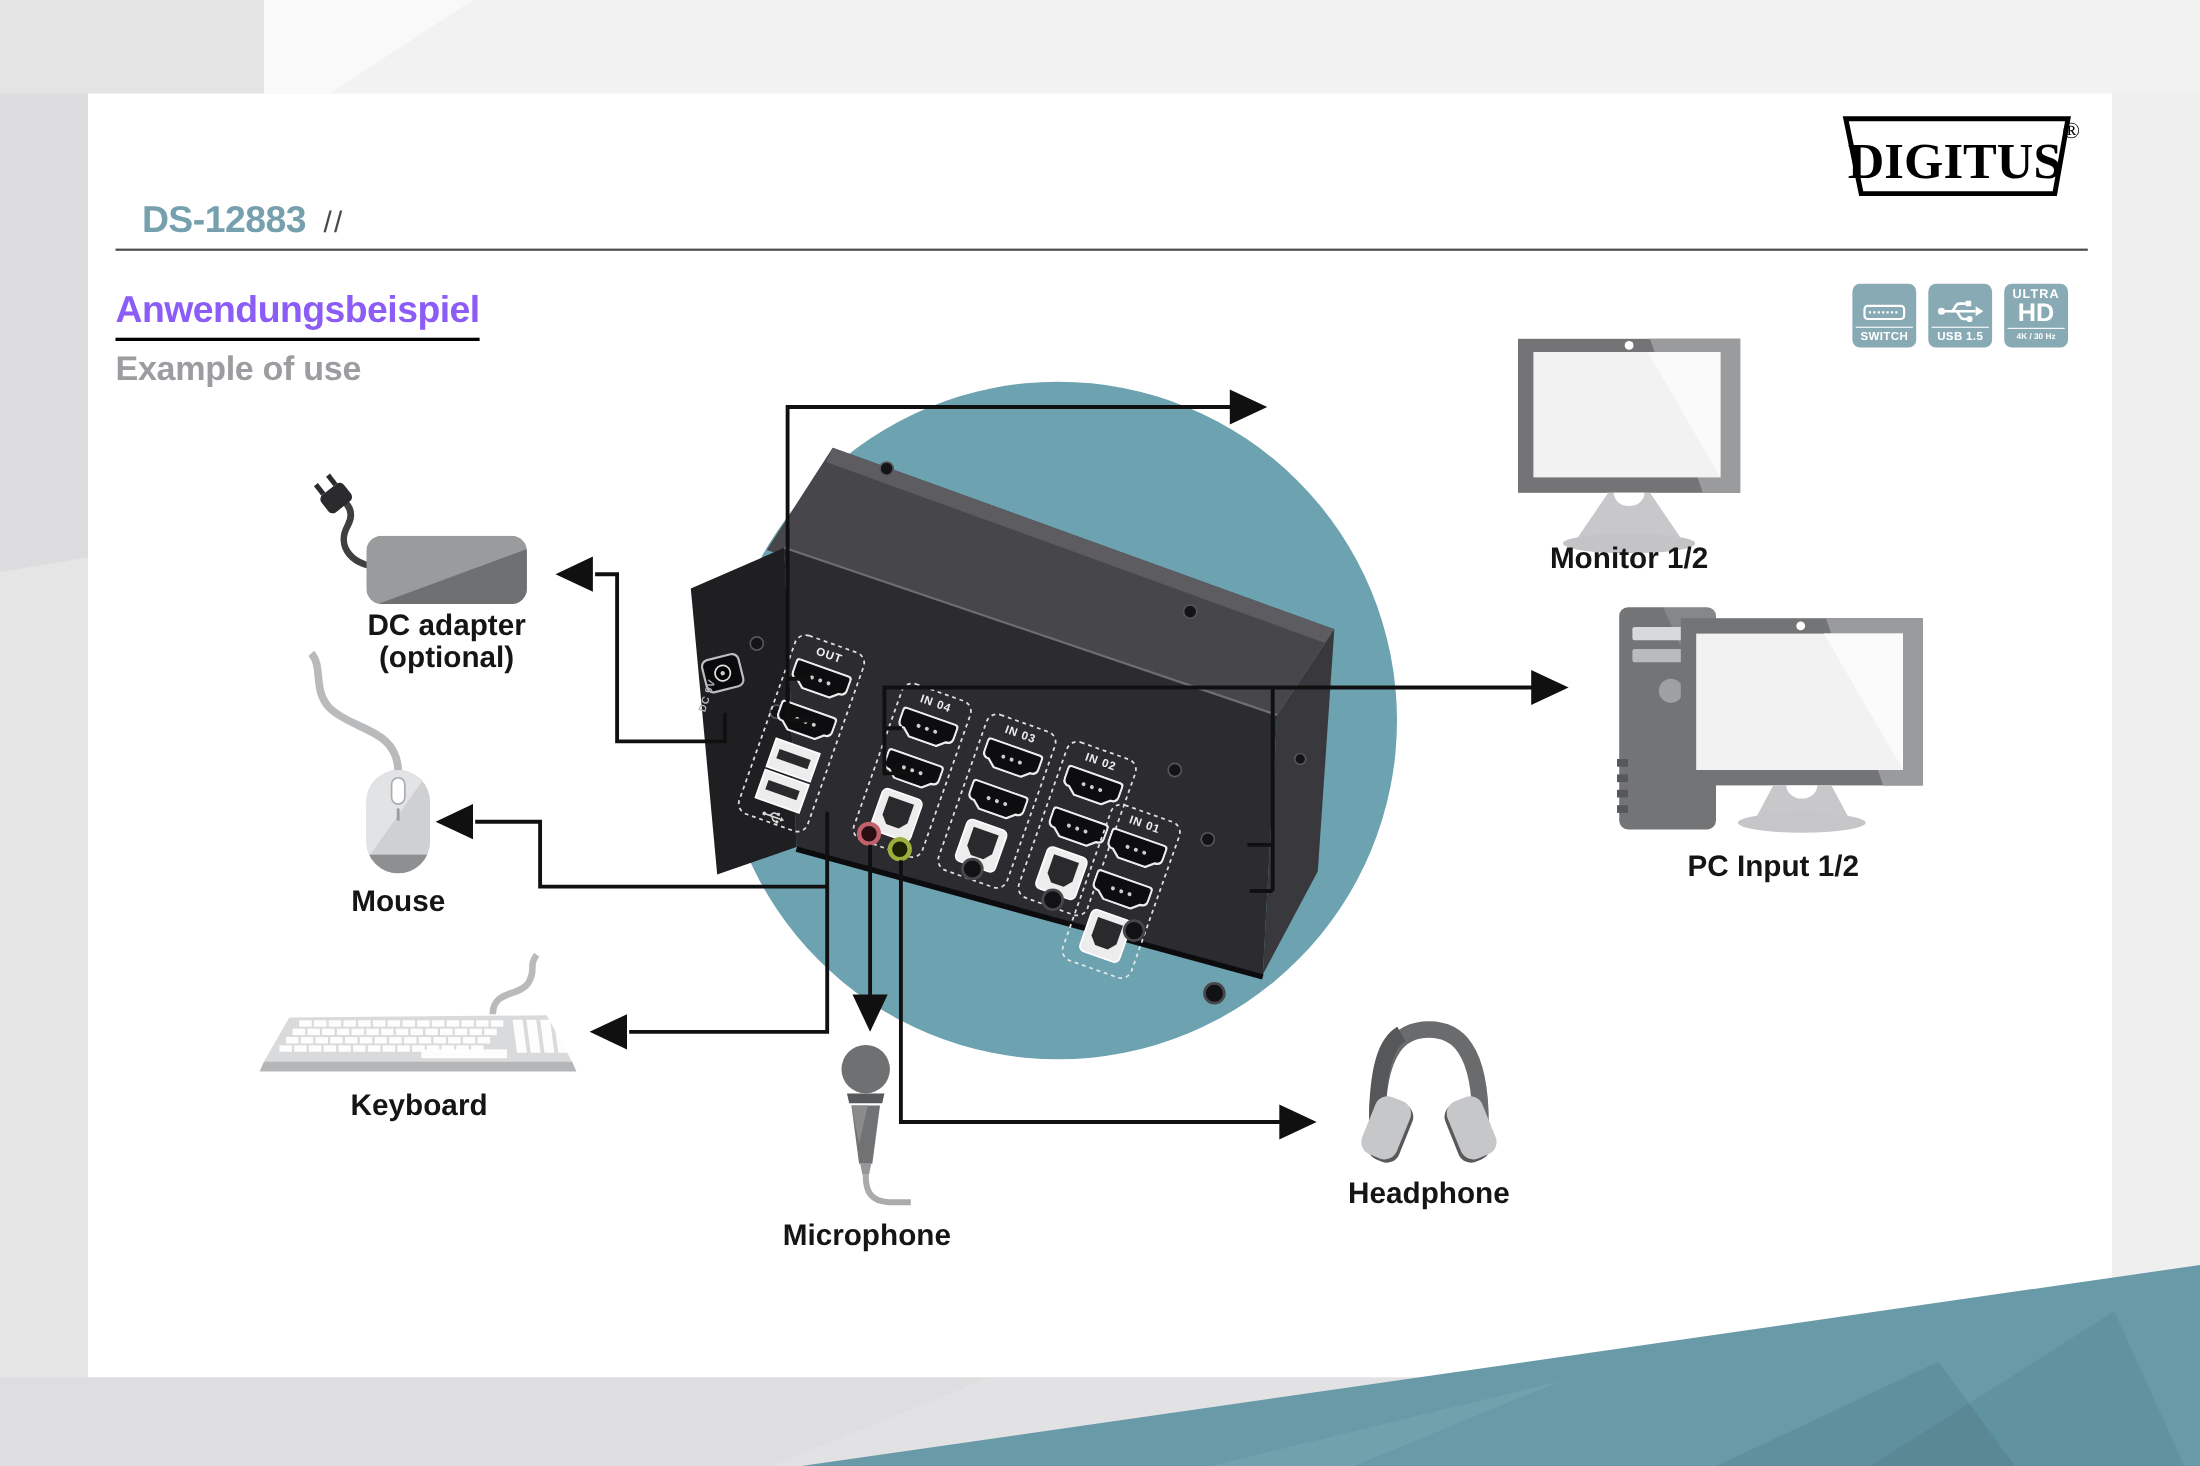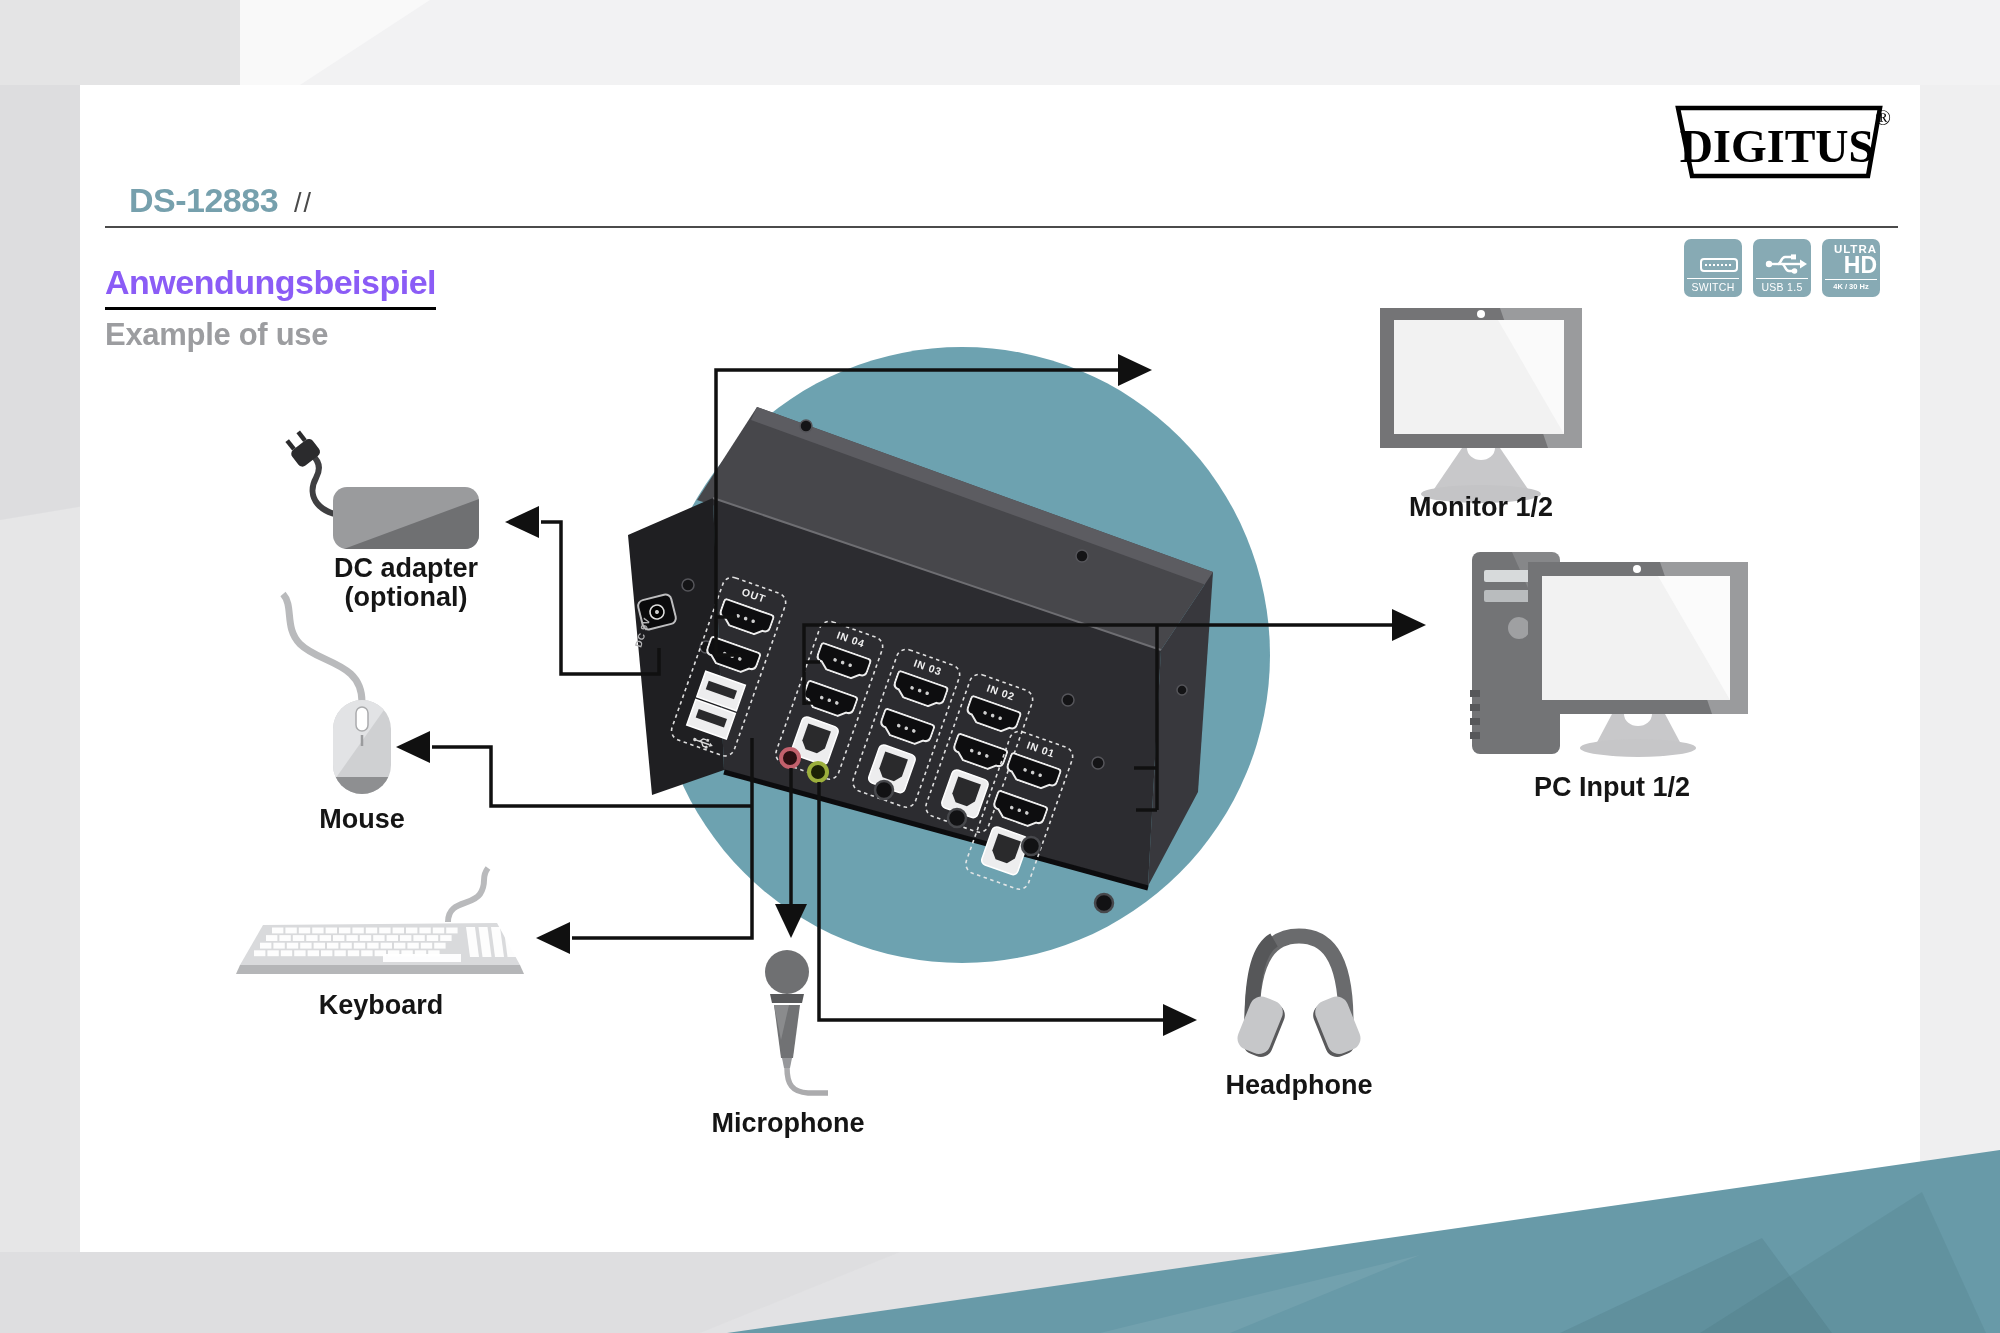--- a/index.html
+++ b/index.html
@@ -23,23 +23,23 @@
 
   .headings{position:absolute;left:25px;top:178px;}
   .h-de{display:inline-block;font-size:34px;font-weight:800;color:#8b5cf6;letter-spacing:-0.5px;
         border-bottom:3.5px solid #000;padding-bottom:5px;}
   .h-en{font-size:31px;font-weight:700;color:#9c9da0;letter-spacing:-0.3px;margin-top:7px;}
 
   .logo{position:absolute;left:1590px;top:15px;width:230px;height:90px;}
 
   .badges{position:absolute;left:1604px;top:154px;display:flex;gap:11px;}
   .badge{width:58px;height:58px;border-radius:7px;background:var(--badge_teal);color:#fff;
-         display:flex;flex-direction:column;align-items:flex-end;justify-content:flex-end;
-         padding:4px 3px 4px 3px;}
-  .badge .blabel{font-size:10.5px;font-weight:400;letter-spacing:.3px;border-top:1.5px solid #fff;
+         display:flex;flex-direction:column;align-items:center;justify-content:flex-end;
+         padding:4px 3px 4px 3px;margin-top:19px;}
+  .badge .blabel{font-size:10.5px;font-weight:700;letter-spacing:.3px;border-top:1.5px solid #fff;
          width:100%;text-align:center;padding-top:2px;margin-top:2px;}
   .badge-hd{justify-content:center;padding-top:3px;}
   .hd1{font-size:11.5px;font-weight:800;letter-spacing:1px;line-height:1;}
   .hd2{font-size:23px;font-weight:700;line-height:.95;}
   .hd3{font-size:7.5px;font-weight:700;border-top:1.2px solid #fff;padding-top:2px;margin-top:2px;width:100%;text-align:center;}
 
   
   text{font-family:"Liberation Sans",sans-serif;}
   .nlabel{font-size:27px;font-weight:700;fill:#151515;text-anchor:middle;}
   .plabel{font-size:10.5px;font-weight:700;fill:#efefef;text-anchor:middle;letter-spacing:.8px;}

